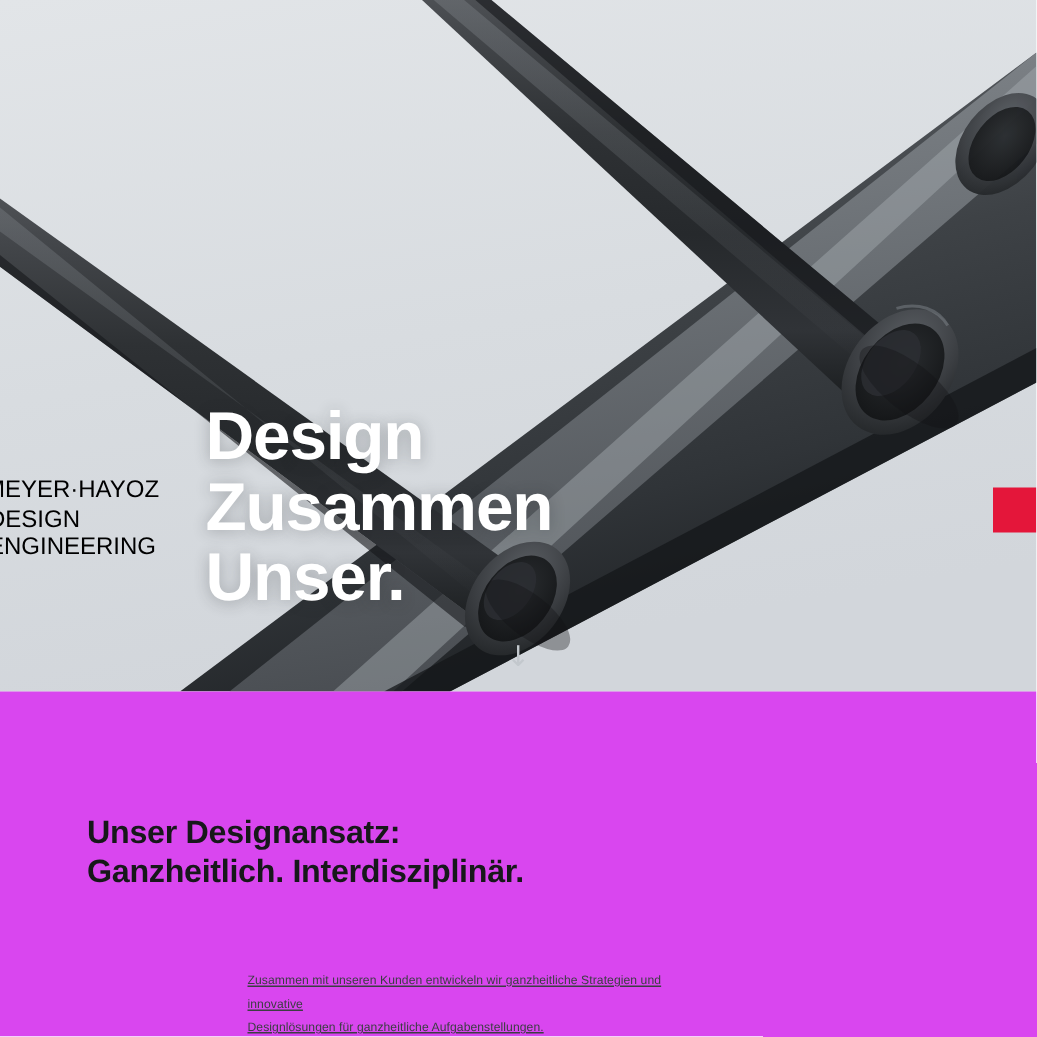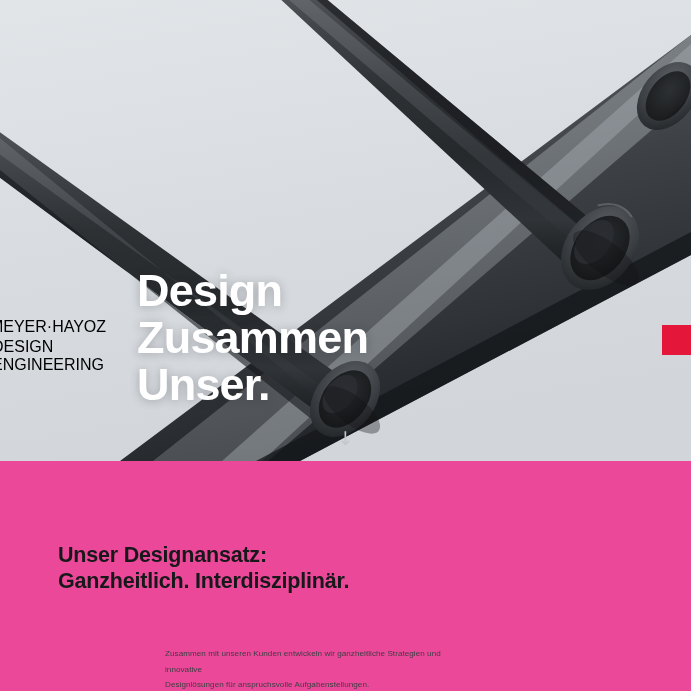--- a/index.html
+++ b/index.html
@@ -57,21 +57,21 @@
   #accent-square {
     position:absolute; left:662px; top:325px;
     width:29px; height:30px;
     background:#e4163a;
   }
 
   
   #lower {
     position:absolute; left:0; top:461px;
     width:691px; height:230px;
-    background:#ec4899;
+    background:#d946ef;
   }
   #approach-heading {
     position:absolute; left:58px; top:82px;
     color:#17181a;
     font-size:21.5px;
     font-weight:700;
     line-height:25.5px;
     letter-spacing:-0.2px;
     white-space:nowrap;
   }
@@ -79,21 +79,21 @@
 
   #approach-body {
     position:absolute; left:165px; top:185px;
     width:310px;
     color:#3b3e42;
     font-size:8.1px;
     font-weight:400;
     line-height:15.5px;
     letter-spacing:0.05px;
   }
-  #approach-body span { display:block; }
+  #approach-body span { display:block;text-decoration:underline; }
 </style>
 </head>
 <body>
 
 <div id="page">
 
   <section id="hero">
 
     <svg id="hero-art" viewBox="0 0 691 461" preserveAspectRatio="none">
       <defs>
@@ -214,17 +214,17 @@
   </section>
 
   <section id="lower">
     <h2 id="approach-heading">
       <span>Unser Designansatz:</span>
       <span>Ganzheitlich. Interdisziplinär.</span>
     </h2>
 
     <p id="approach-body">
       <span>Zusammen mit unseren Kunden entwickeln wir ganzheitliche Strategien und innovative</span>
-      <span>Designlösungen für anspruchsvolle Aufgabenstellungen.</span>
+      <span>Designlösungen für ganzheitliche Aufgabenstellungen.</span>
     </p>
   </section>
 
 </div>
 
 </body></html>

